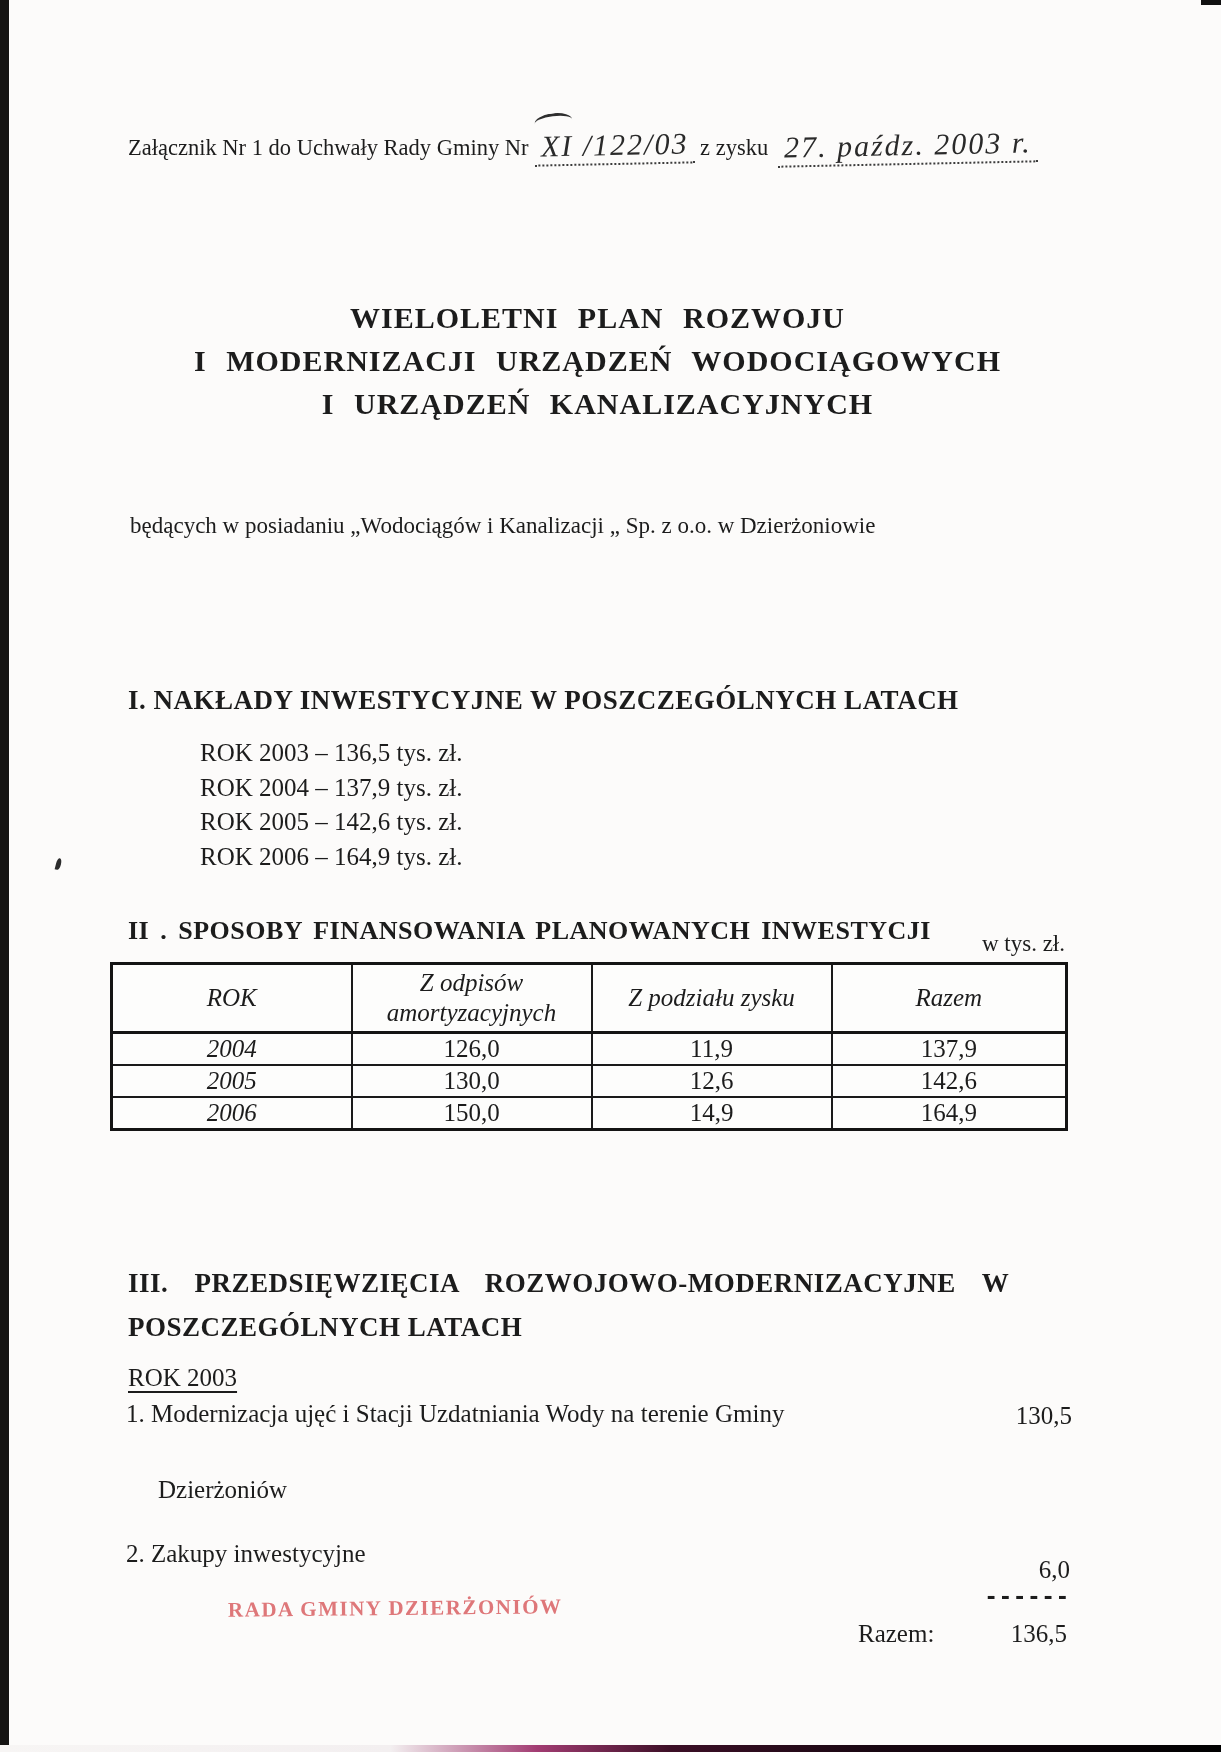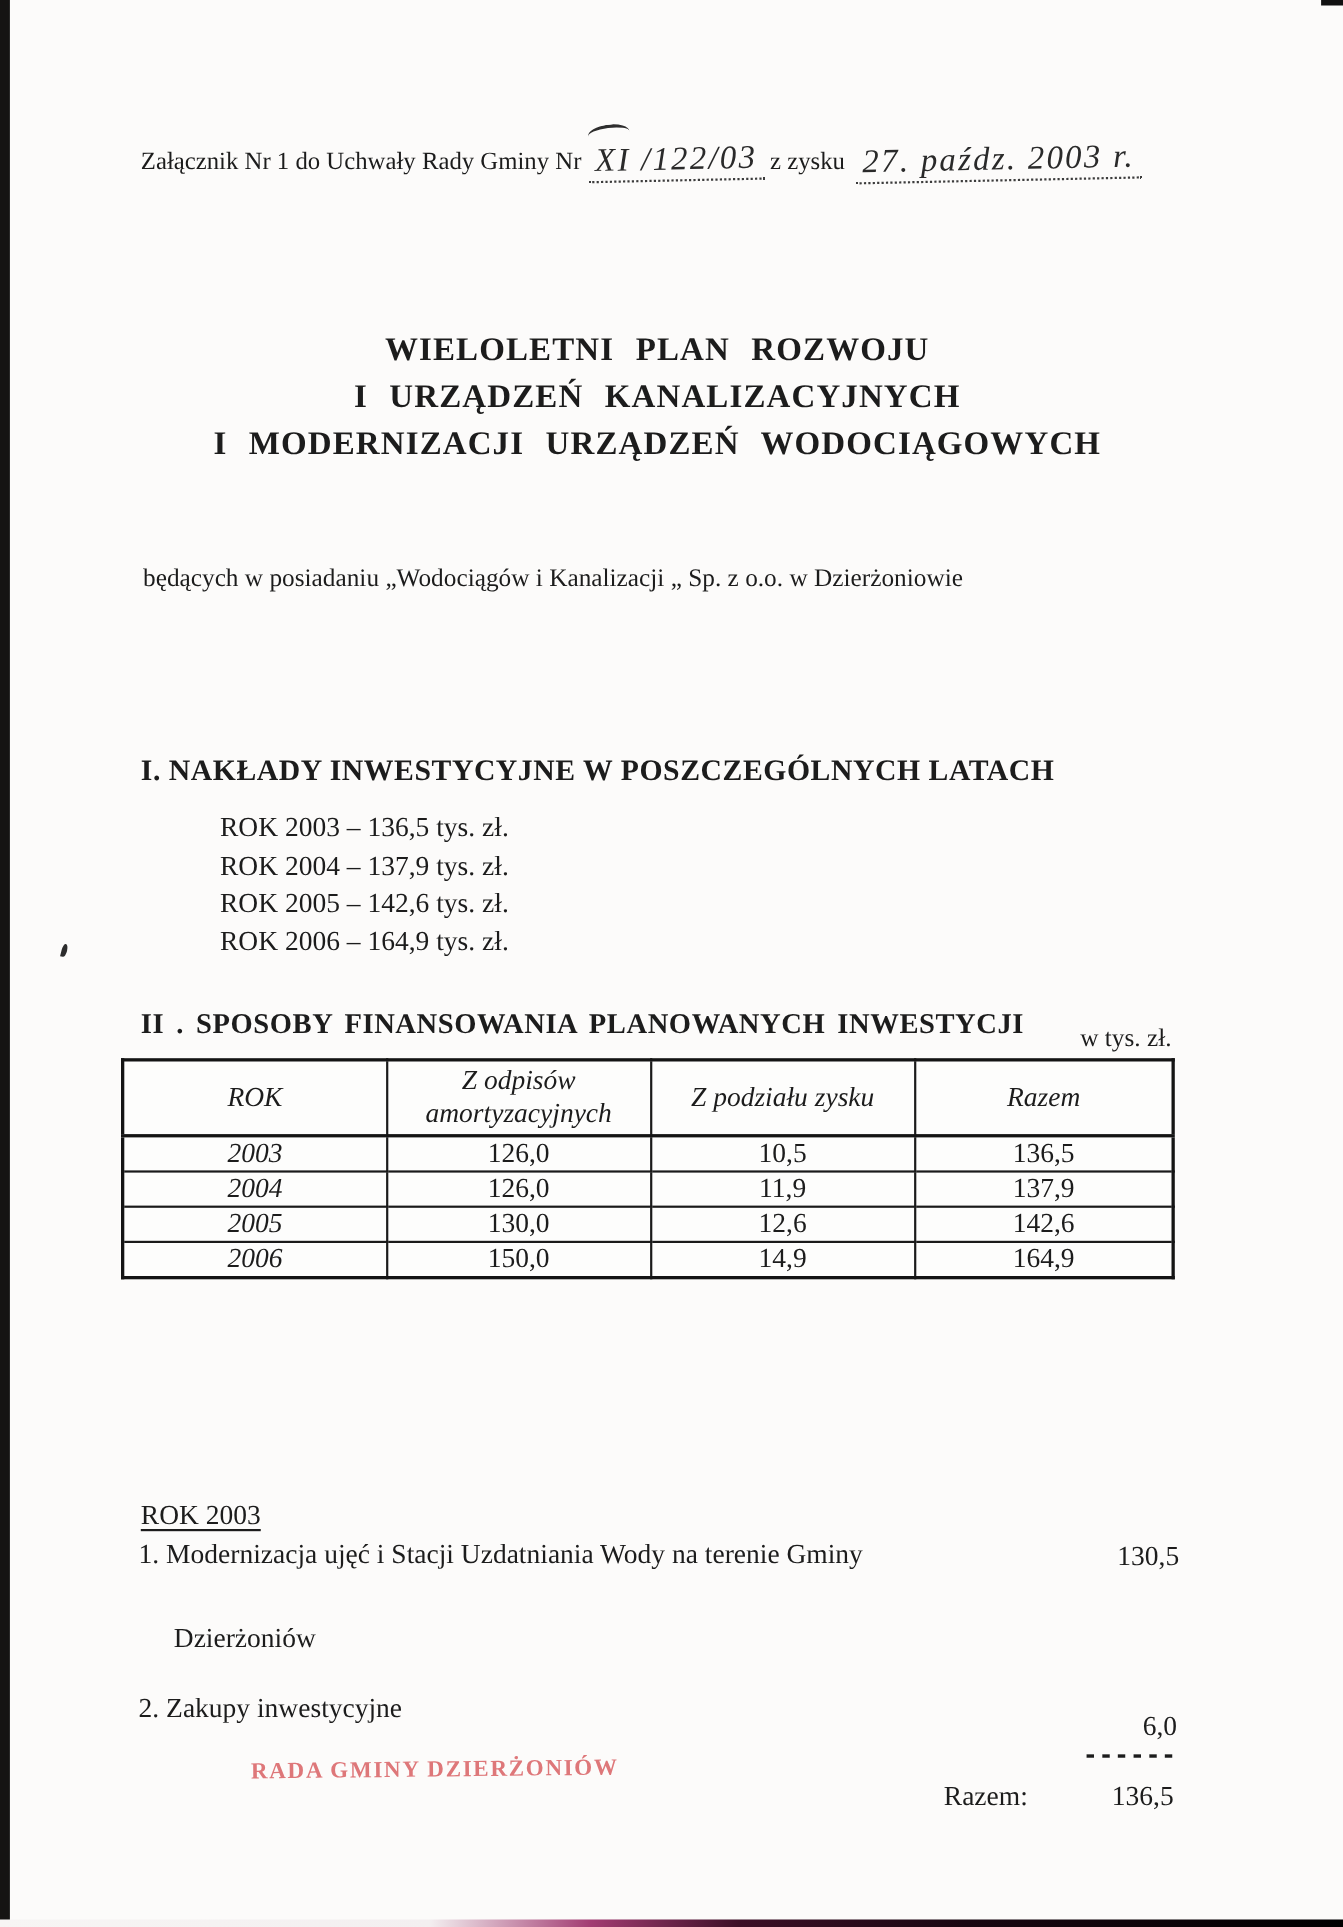--- a/index.html
+++ b/index.html
@@ -85,22 +85,22 @@
 
   <div class="header-line">
     <span class="printed">Załącznik Nr 1 do Uchwały Rady Gminy Nr</span>
     <span class="hw"><span class="arc"></span><span>XI /122/03</span></span>
     <span class="printed">z zysku</span>
     <span class="hw hw-date"><span>27. paźdz. 2003 r.</span></span>
   </div>
 
   <div class="title">
     <div>WIELOLETNI PLAN ROZWOJU</div>
+    <div>I MODERNIZACJI URZĄDZEŃ WODOCIĄGOWYCH</div>
     <div>I URZĄDZEŃ KANALIZACYJNYCH</div>
-    <div>I MODERNIZACJI URZĄDZEŃ WODOCIĄGOWYCH</div>
   </div>
   <div class="subtitle">będących w posiadaniu „Wodociągów i Kanalizacji „ Sp. z o.o. w Dzierżoniowie</div>
 
   <div class="h-sec h1">I. NAKŁADY INWESTYCYJNE W POSZCZEGÓLNYCH LATACH</div>
   <div class="rok-list">
     <div>ROK 2003 – 136,5 tys. zł.</div>
     <div>ROK 2004 – 137,9 tys. zł.</div>
     <div>ROK 2005 – 142,6 tys. zł.</div>
     <div>ROK 2006 – 164,9 tys. zł.</div>
   </div>
@@ -118,46 +118,44 @@
     <thead>
       <tr>
         <th>ROK</th>
         <th>Z odpisów amortyzacyjnych</th>
         <th>Z podziału zysku</th>
         <th>Razem</th>
       </tr>
     </thead>
     <tbody>
       <tr>
-        <td class="yr">2003</td>
-        <td>126,0</td>
-        <td>10,5</td>
-        <td>136,5</td>
-      </tr>
-      <tr>
         <td class="yr">2004</td>
         <td>126,0</td>
         <td>11,9</td>
         <td>137,9</td>
       </tr>
       <tr>
         <td class="yr">2005</td>
         <td>130,0</td>
         <td>12,6</td>
         <td>142,6</td>
       </tr>
       <tr>
         <td class="yr">2006</td>
         <td>150,0</td>
         <td>14,9</td>
         <td>164,9</td>
       </tr>
     </tbody>
   </table>
 
+  <div class="h-sec h3">
+    <span class="just">III. PRZEDSIĘWZIĘCIA ROZWOJOWO-MODERNIZACYJNE W</span>
+    <span>POSZCZEGÓLNYCH LATACH</span>
+  </div>
 
   <div class="rok2003">ROK 2003</div>
 
   <div class="item-l1">1. Modernizacja ujęć i Stacji Uzdatniania Wody na terenie Gminy</div>
   <div class="item-l2">Dzierżoniów</div>
   <div class="val val-1">130,5</div>
 
   <div class="item2">2. Zakupy inwestycyjne</div>
   <div class="val val-2">6,0</div>
 

